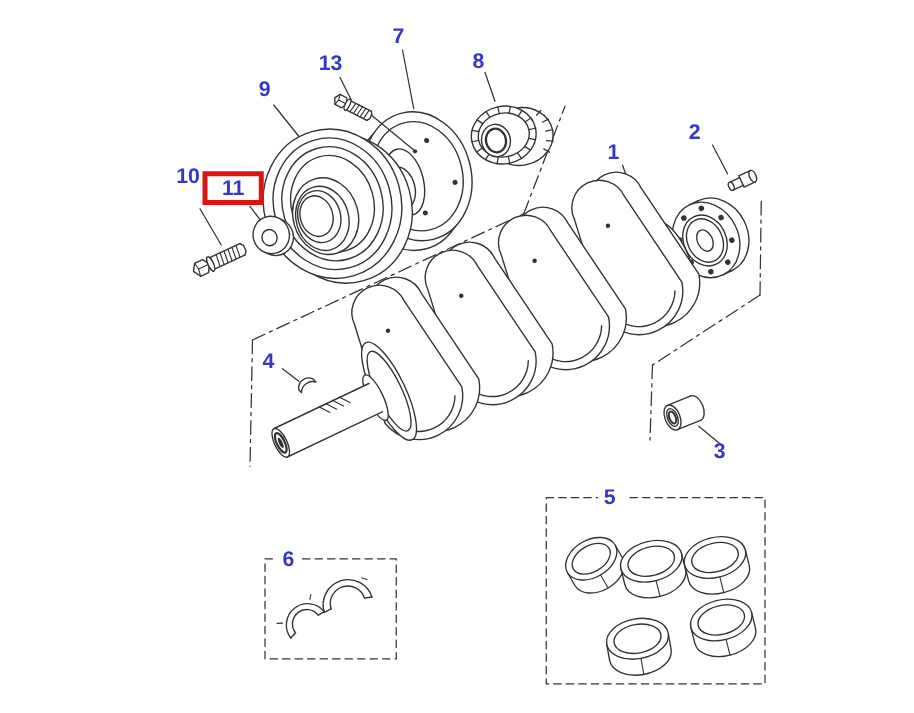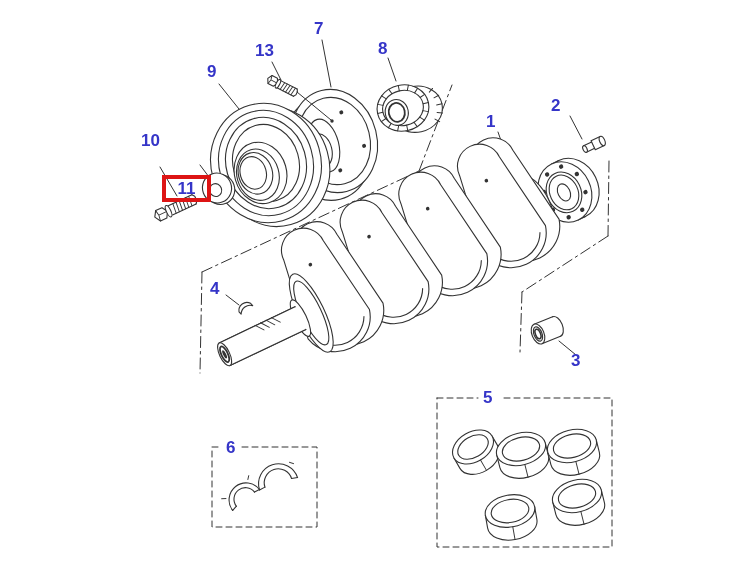--- a/index.html
+++ b/index.html
@@ -7,21 +7,21 @@
     position:relative;width:731px;height:570px;background:#ffffff;
     font-family:"Liberation Sans","DejaVu Sans",sans-serif;overflow:hidden;
   }
   #artwork{position:absolute;left:0;top:0;}
   .part-label{
     position:absolute;color:#3535c8;font-size:17px;font-weight:bold;
     line-height:1;letter-spacing:0;user-select:none;cursor:pointer;
   }
   #highlight-box{
     position:absolute;left:162px;top:137px;width:41px;height:19px;
-    border:4.5px solid #dd1414;background:transparent;margin-top:38px;
+    border:4.5px solid #dd1414;background:transparent;
   }
   #highlight-box .part-label{position:static;display:block;text-align:center;margin-top:1px;}
   svg *{vector-effect:none;}
 </style>
 </head>
 <body>
 
 <div id="stage">
 
   <svg id="artwork" width="731" height="570" viewBox="0 0 731 570" fill="none" stroke="#333333" stroke-width="1.1" stroke-linecap="round" stroke-linejoin="round">

